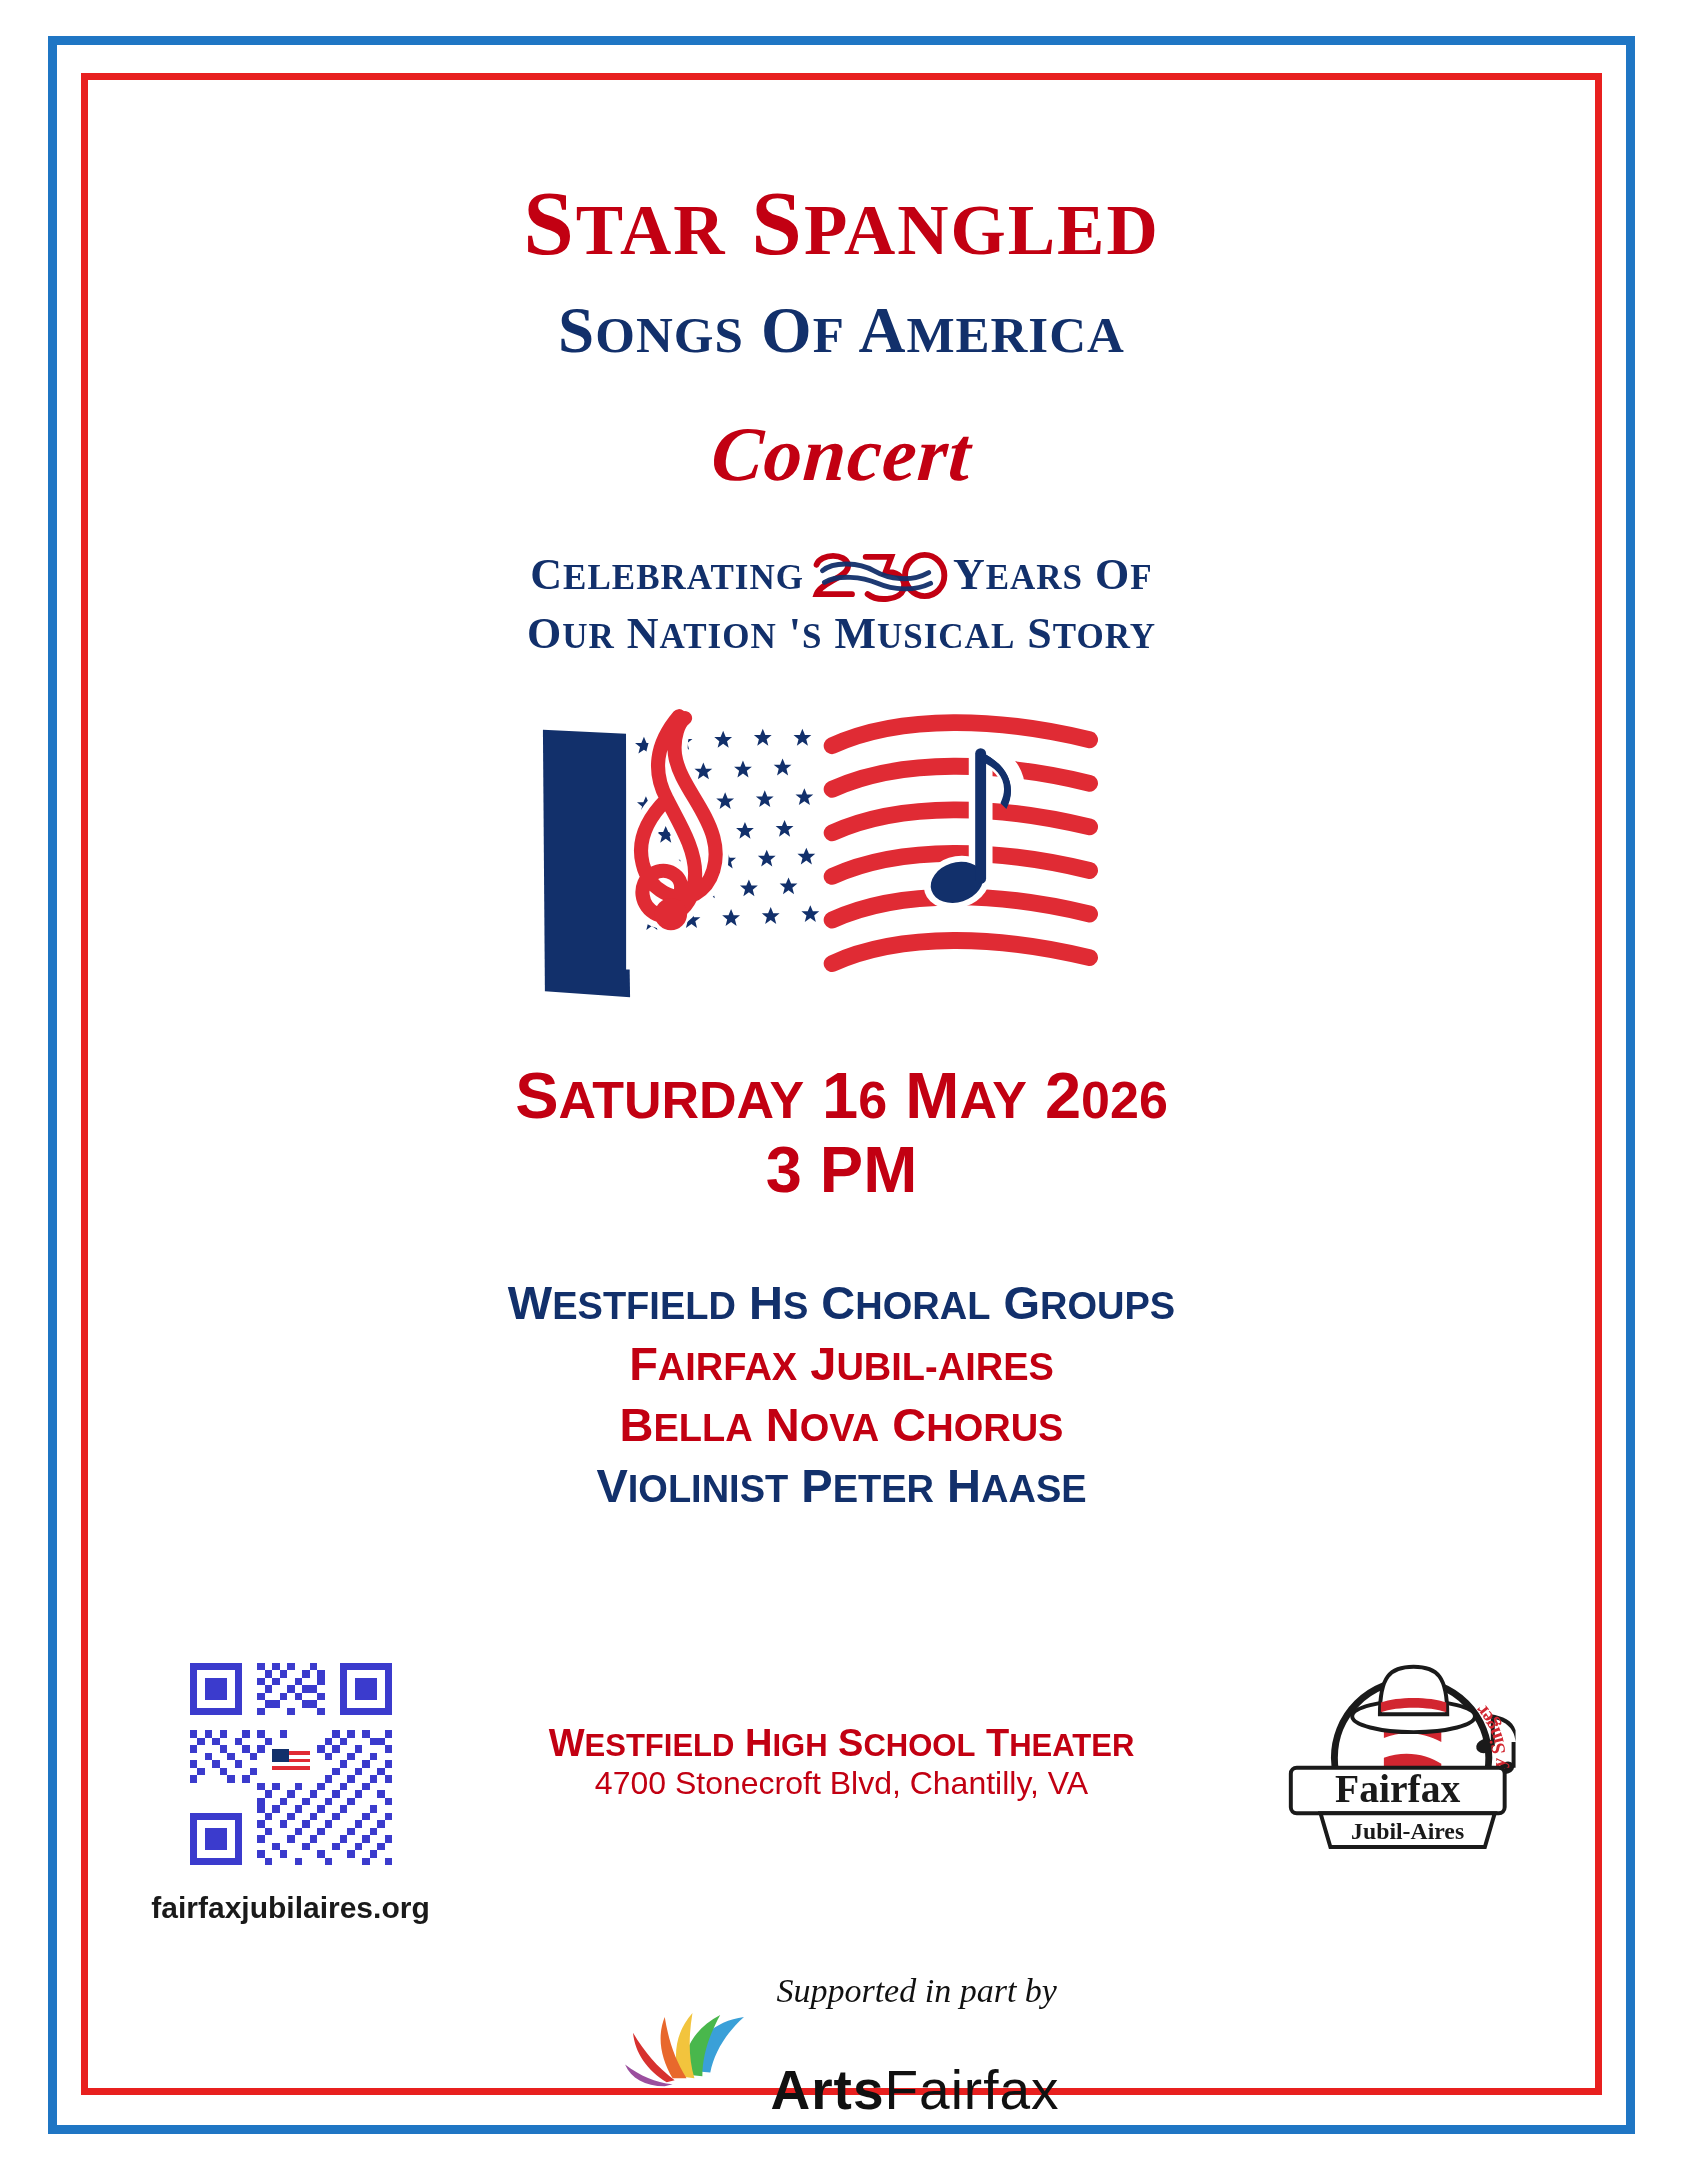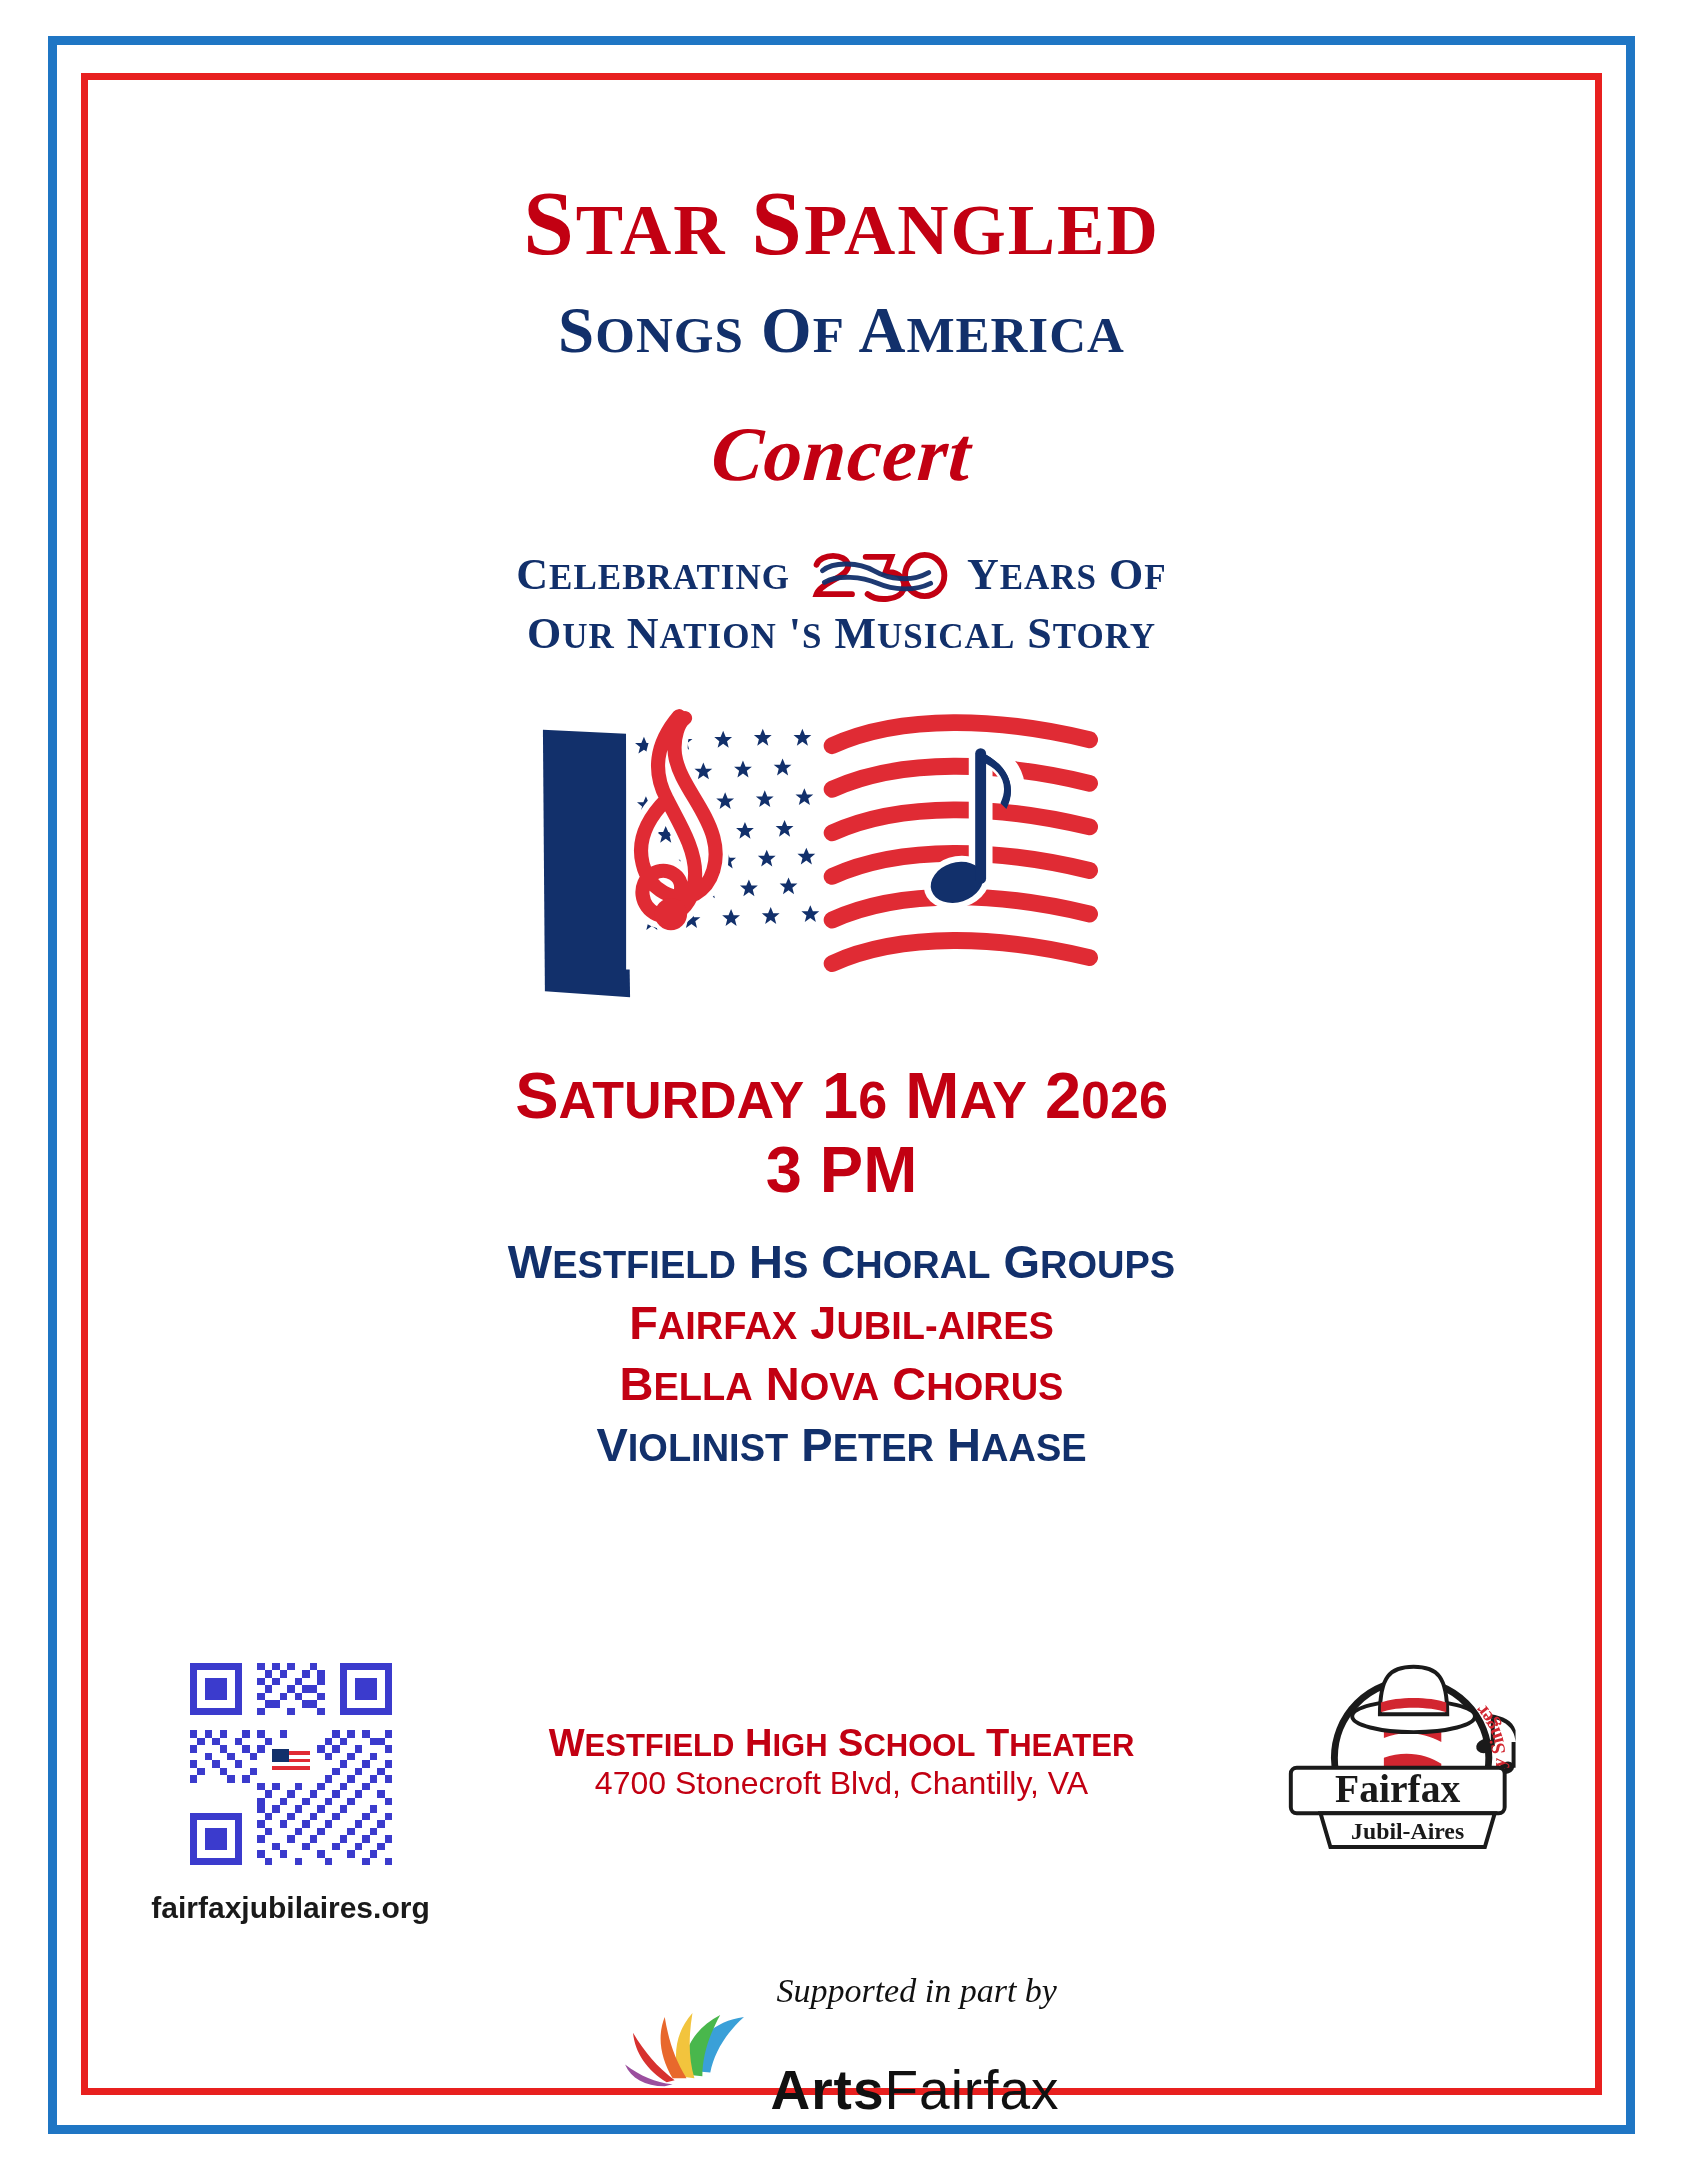--- a/index.html
+++ b/index.html
@@ -90,21 +90,20 @@
     font-size: 44px;
     font-weight: bold;
     letter-spacing: 1px;
     line-height: 1.35;
   }
   .celebrate .sc { font-size: 35px; }
   .celebrate-row {
     display: flex;
     align-items: center;
     justify-content: center;
-    gap: 14px;
   }
   .num250 {
     position: relative;
     display: inline-block;
     width: 149px;
     height: 55px;
     vertical-align: middle;
   }
   .num250 svg { display:block; }
 
@@ -129,21 +128,21 @@
   .time {
     color: #c20012;
     font-family: "Liberation Sans", sans-serif;
     font-size: 65px;
     font-weight: bold;
     line-height: 1.15;
   }
 
   
   .performers {
-    margin-top: 23px;
+    margin-top: 64px;
     line-height: 1.30;
   }
   .perf {
     font-family: "Liberation Sans", sans-serif;
     font-size: 47px;
     font-weight: bold;
     letter-spacing: 0px;
   }
   .perf .sc { font-size: 38px; }
   .perf-blue { color: #12306b; }

